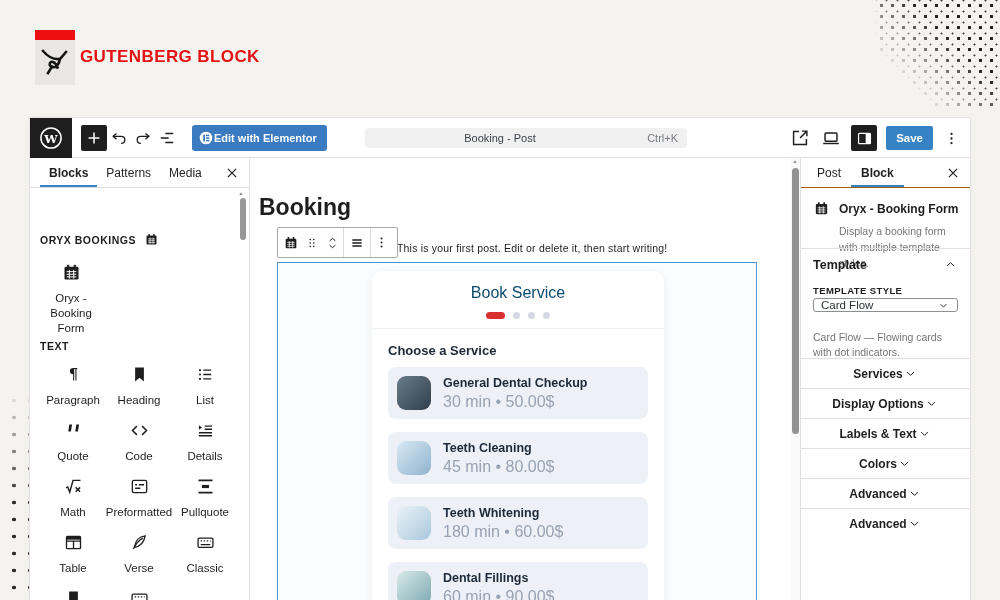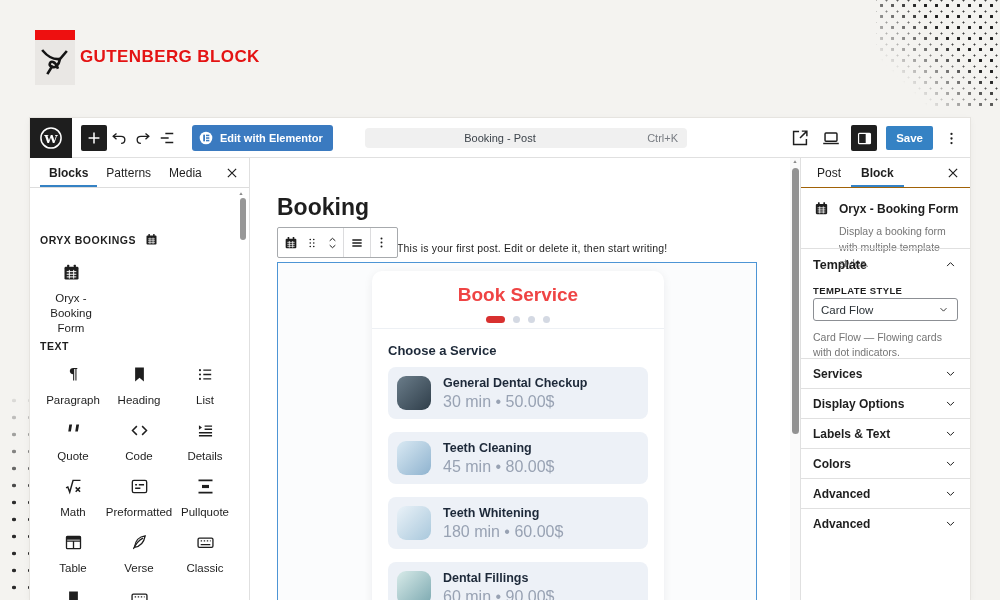--- a/index.html
+++ b/index.html
@@ -31,21 +31,21 @@
 
   
   .topbar { position:relative; height:40px; border-bottom:1px solid #e0e0e0; display:flex; align-items:center; }
   .wp-btn { width:42px; height:40px; background:#1e1e1e; display:flex; align-items:center; justify-content:center; }
   .wp-btn .ico { width:26px; height:26px; }
   .plus-btn { width:26px; height:26px; margin-left:9px; background:#1e1e1e; border-radius:2px; display:flex; align-items:center; justify-content:center; }
   .plus-btn .ico { width:20px; height:20px; }
   .tb-icobtn { width:24px; height:30px; display:flex; align-items:center; justify-content:center; color:#1e1e1e; }
   .tb-icobtn .ico { width:20px; height:20px; }
   .elementor-btn { margin-left:13px; height:26px; padding:0 10px 0 6px; border-radius:3px; background:#3a7ac0; color:#fff;
-    display:flex; align-items:center; gap:6px; font-size:11px; font-weight:700; }
+    display:flex; align-items:center; gap:0; font-size:11px; font-weight:700; }
   .elementor-btn .ico { width:16px; height:16px; }
   .cmdbar { position:absolute; left:335px; top:10px; width:322px; height:20px; background:#f0f0f0; border-radius:4px;
     display:flex; align-items:center; justify-content:center; font-size:11px; color:#3c434a; padding-right:52px; }
   .cmdbar .shortcut { position:absolute; right:9px; color:#787c82; }
   .tb-right { position:absolute; right:10px; top:0; height:40px; display:flex; align-items:center; gap:9px; }
   .tb-right .plainico { width:22px; height:22px; color:#1e1e1e; }
   .toggle-btn { width:26px; height:26px; background:#1e1e1e; border-radius:2px; display:flex; align-items:center; justify-content:center; }
   .toggle-btn .ico { width:19px; height:19px; }
   .save-btn { height:24px; padding:0 10px; background:#3582c4; border:none; border-radius:2px; color:#fff; font-size:11.5px; font-weight:600; font-family:inherit; }
   .kebab-btn { width:18px; height:24px; color:#1e1e1e; display:flex; align-items:center; justify-content:center; }
@@ -67,29 +67,29 @@
   .sec-label .ico { width:15px; height:15px; color:#1e1e1e; }
   .oryx-host { position:absolute; left:10px; top:104px; width:128px; display:flex; }
   .blk { width:62px; display:flex; flex-direction:column; align-items:center; }
   .blk-ico { width:21px; height:21px; color:#1e1e1e; }
   .blk-label { margin-top:8px; font-size:11.5px; color:#1e1e1e; text-align:center; line-height:1.3; }
   .grid-host { position:absolute; left:10px; top:206px; width:198px; display:grid; grid-template-columns:repeat(3,1fr); row-gap:14px; justify-items:center; }
   .grid-host .blk { height:42px; }
 
   
   .canvas { position:absolute; left:220px; top:40px; width:540px; height:442px; background:#fff; overflow:hidden; }
-  .post-title { position:absolute; left:27px; top:36px; font-size:23px; font-weight:800; color:#1e1e1e; }
+  .post-title { position:absolute; left:9px; top:36px; font-size:23px; font-weight:800; color:#1e1e1e; }
   .post-par { position:absolute; left:27px; top:84px; font-size:10.5px; letter-spacing:.2px; color:#1e1e1e; white-space:nowrap; }
   .blk-toolbar { position:absolute; left:27px; top:69px; width:121px; height:31px; background:#fff; border:1px solid #a7aaad; border-radius:2px; display:flex; align-items:stretch; z-index:3; }
   .bt-cell { display:flex; align-items:center; justify-content:center; color:#1e1e1e; }
   .bt-sep { width:1px; background:#dcdcde; }
   .sel-block { position:absolute; left:27px; top:104px; width:480px; height:400px; border:1.5px solid #4d95d5; background:#fbfcfd; }
   .form-card { position:absolute; left:94px; top:8px; width:292px; height:392px; background:#fff; border-radius:10px; box-shadow:0 2px 10px rgba(16,24,40,.07); }
   .fc-head { padding-top:13px; text-align:center; border-bottom:1px solid #edf0f4; height:58px; }
-  .fc-title { font-size:19px; font-weight:700; color:#ef4444; }
+  .fc-title { font-size:16px; font-weight:400; color:#0c4a6e; }
   .fc-dots { margin-top:10px; display:flex; justify-content:center; align-items:center; gap:8px; }
   .sdot { width:7px; height:7px; border-radius:4px; background:#d4d9e3; display:inline-block; }
   .sdot.active { width:19px; background:#d8302f; }
   .fc-choose { position:absolute; left:16px; top:72px; font-size:13px; font-weight:600; color:#1d2939; }
   .svc-host { position:absolute; left:16px; top:96px; width:260px; }
   .svc { height:52px; margin-bottom:13px; background:#edf1f7; border-radius:8px; display:flex; align-items:center; padding-left:9px; }
   .svc-thumb { width:34px; height:34px; border-radius:9px; flex:0 0 auto; }
   .svc-0 .svc-thumb { background:linear-gradient(135deg,#6b7d8a,#2f3e4a); }
   .svc-1 .svc-thumb { background:linear-gradient(135deg,#d9e9f3,#8fb3cf); }
   .svc-2 .svc-thumb { background:linear-gradient(135deg,#eaf2f8,#a9c8dc); }
@@ -111,26 +111,26 @@
   .set-close { position:absolute; right:8px; top:6px; width:18px; height:18px; color:#1e1e1e; }
   .blockinfo { position:absolute; left:12px; top:42px; width:146px; }
   .bi-row { display:flex; align-items:center; gap:9px; }
   .bi-row .ico { width:17px; height:17px; color:#1e1e1e; flex:0 0 auto; }
   .bi-title { font-size:12px; font-weight:700; color:#1e1e1e; }
   .bi-desc { margin:7px 0 0 26px; font-size:10.5px; line-height:1.5; color:#757575; }
   .tpl-panel-head { position:absolute; left:0; right:0; top:90px; height:32px; border-top:1px solid #e0e0e0; display:flex; align-items:center; justify-content:space-between; padding:0 12px; }
   .tpl-panel-head .label { font-size:12.5px; font-weight:600; }
   .chev { width:15px; height:15px; color:#1e1e1e; }
   .tpl-style-label { position:absolute; left:12px; top:127px; font-size:9.5px; font-weight:700; letter-spacing:.4px; color:#1e1e1e; }
-  .tpl-select { position:absolute; left:12px; right:12px; top:140px; height:23px; border:1px solid #8c8f94; border-radius:3px; background:#fff;
+  .tpl-select { position:absolute; left:12px; right:12px; top:140px; height:14px; border:1px solid #8c8f94; border-radius:3px; background:#fff;
     display:flex; align-items:center; justify-content:space-between; padding:0 7px; font-size:11.5px; color:#2c3338; }
   .tpl-select .chev { width:13px; height:13px; }
   .tpl-help { position:absolute; left:12px; top:172px; width:146px; font-size:10.5px; line-height:1.45; color:#757575; }
   .panel-host { position:absolute; left:0; right:0; top:200px; }
-  .panel-row { height:30px; border-top:1px solid #e0e0e0; display:flex; align-items:center; justify-content:space-between; padding:12px 12px; }
+  .panel-row { height:30px; border-top:1px solid #e0e0e0; display:flex; align-items:center; justify-content:center; padding:12px 12px; }
   .panel-label { font-size:12px; font-weight:600; color:#1e1e1e; }
 </style>
 </head>
 <body>
 
 <div class="dots-tr"></div>
 <div class="dots-left"></div>
 
 <div class="brand-logo">
   <div class="bar"></div>

